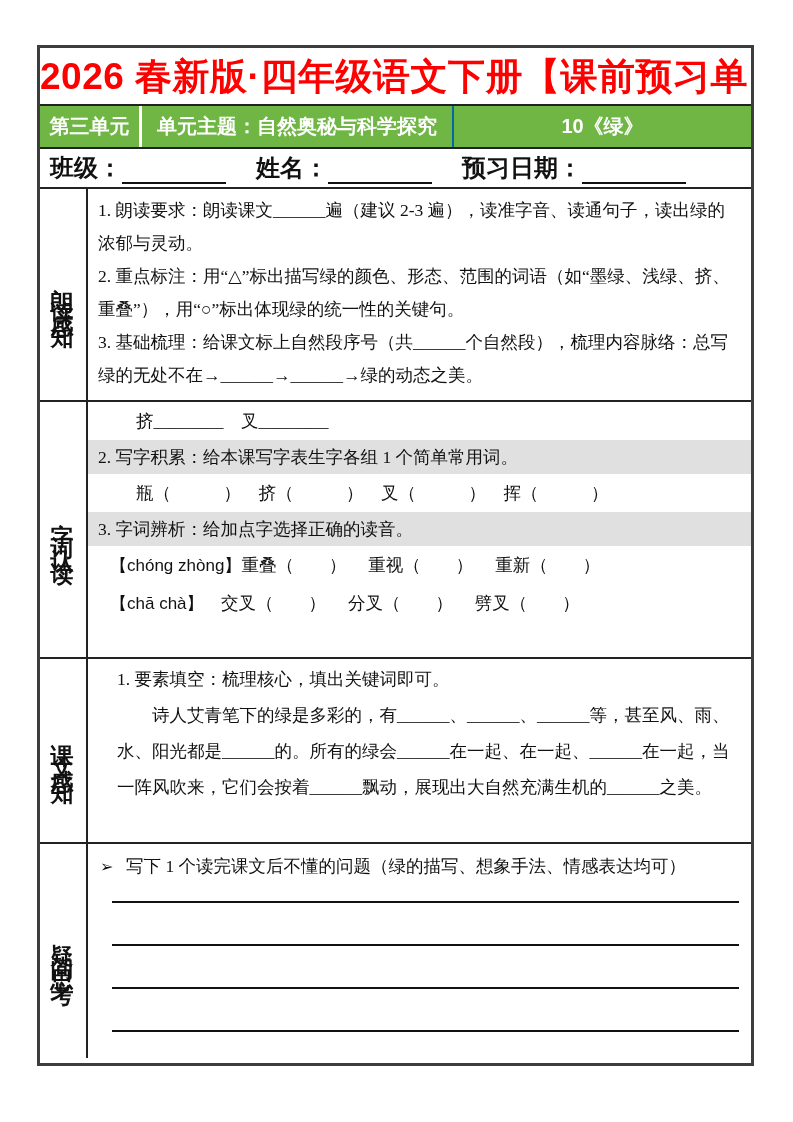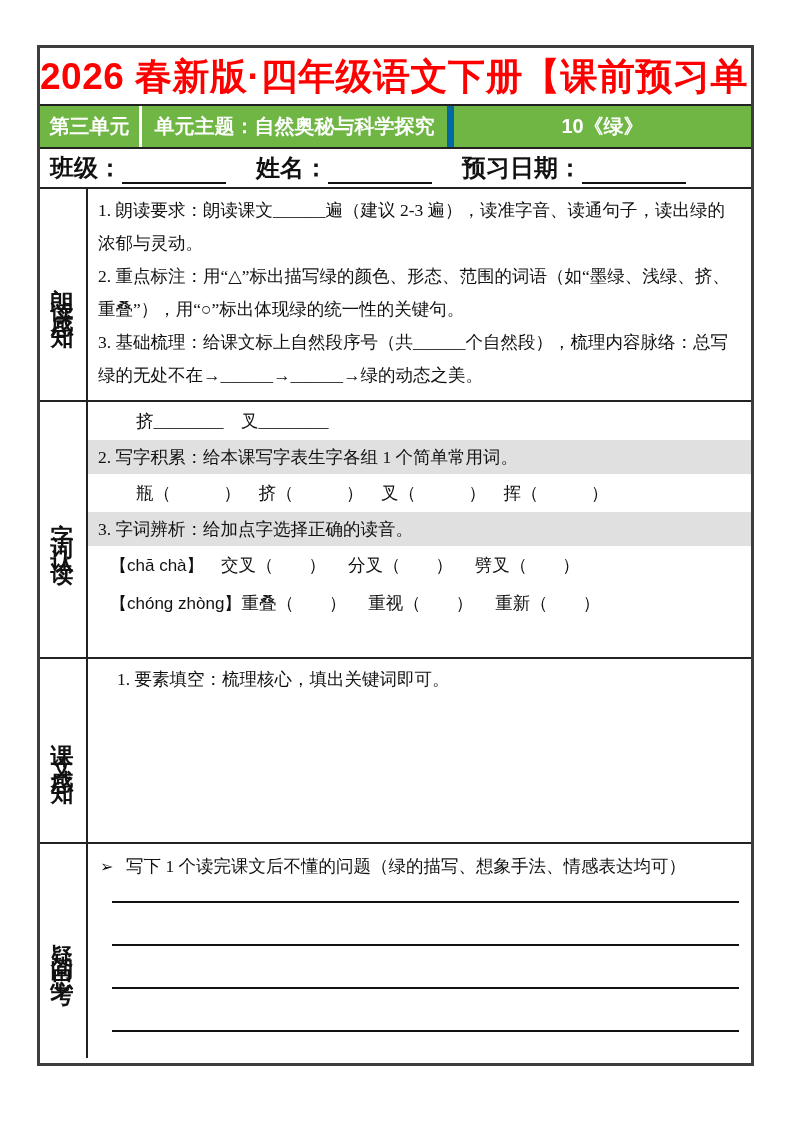--- a/index.html
+++ b/index.html
@@ -21,21 +21,21 @@
   }
   
   .unit-bar{
     height:41px;display:flex;border-bottom:2px solid #222;
     background:#6fb644;
     font-family:"Liberation Sans","DejaVu Sans",sans-serif;
     font-weight:bold;color:#ffffff;font-size:20px;
   }
   .unit-bar .cell{display:flex;align-items:center;justify-content:center;box-sizing:border-box;}
   .unit-bar .c1{width:102px;border-right:3px solid #ffffff;}
-  .unit-bar .c2{width:312px;border-right:7px solid #0369a1;}
+  .unit-bar .c2{width:312px;border-right:2px solid #0369a1;}
   .unit-bar .c3{flex:1;}
   
   .info-row{
     height:40px;border-bottom:2px solid #222;display:flex;align-items:center;
     font-family:"Liberation Sans","DejaVu Sans",sans-serif;
     font-weight:bold;font-size:24px;padding-left:10px;box-sizing:border-box;
   }
   .info-group{display:flex;align-items:flex-end;margin-right:30px;}
   .blankline{display:inline-block;width:104px;border-bottom:2px solid #111;height:22px;}
   
@@ -115,34 +115,35 @@
   <div class="trow r2">
     <div class="rlabel">
       <span>字词认读</span>
     </div>
     <div class="rcontent">
       <div class="ans">挤________　叉________</div>
       <div class="hl">2. 写字积累：给本课写字表生字各组 1 个简单常用词。</div>
       <div class="ans">瓶（　　　）　挤（　　　）　叉（　　　）　挥（　　　）</div>
       <div class="hl">3. 字词辨析：给加点字选择正确的读音。</div>
       <div class="pline">
-        <span class="pinyin">【chā chà】</span><span>　交叉（　　）　 分叉（　　）　 劈叉（　　）</span>
+        <span class="pinyin">【chóng zhòng】</span><span>重叠（　　）　 重视（　　）　 重新（　　）</span>
       </div>
       <div class="pline">
-        <span class="pinyin">【chóng zhòng】</span><span>重叠（　　）　 重视（　　）　 重新（　　）</span>
+        <span class="pinyin">【chā chà】</span><span>　交叉（　　）　 分叉（　　）　 劈叉（　　）</span>
       </div>
     </div>
   </div>
 
   <div class="trow r3">
     <div class="rlabel">
       <span>课文感知</span>
     </div>
     <div class="rcontent">
       <div>1. 要素填空：梳理核心，填出关键词即可。</div>
+      <p class="para">诗人艾青笔下的绿是多彩的，有______、______、______等，甚至风、雨、水、阳光都是______的。所有的绿会______在一起、在一起、______在一起，当一阵风吹来，它们会按着______飘动，展现出大自然充满生机的______之美。</p>
     </div>
   </div>
 
   <div class="trow r4 last">
     <div class="rlabel">
       <span>疑问思考</span>
     </div>
     <div class="rcontent">
       <div class="prompt">
         <span class="bullet">➢</span>

